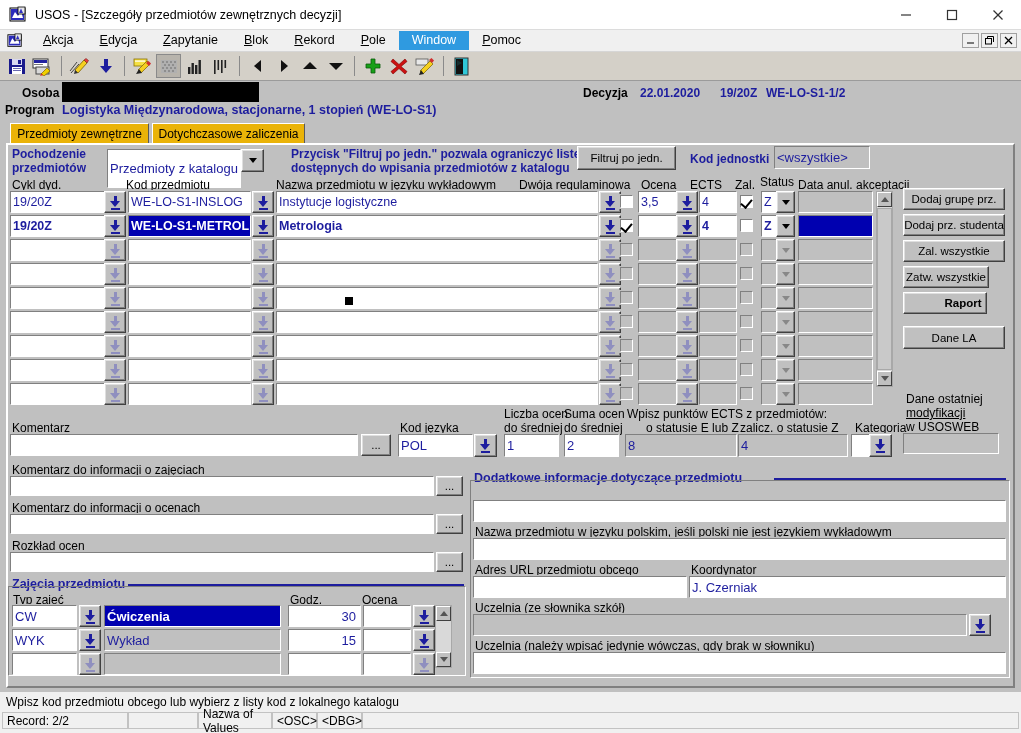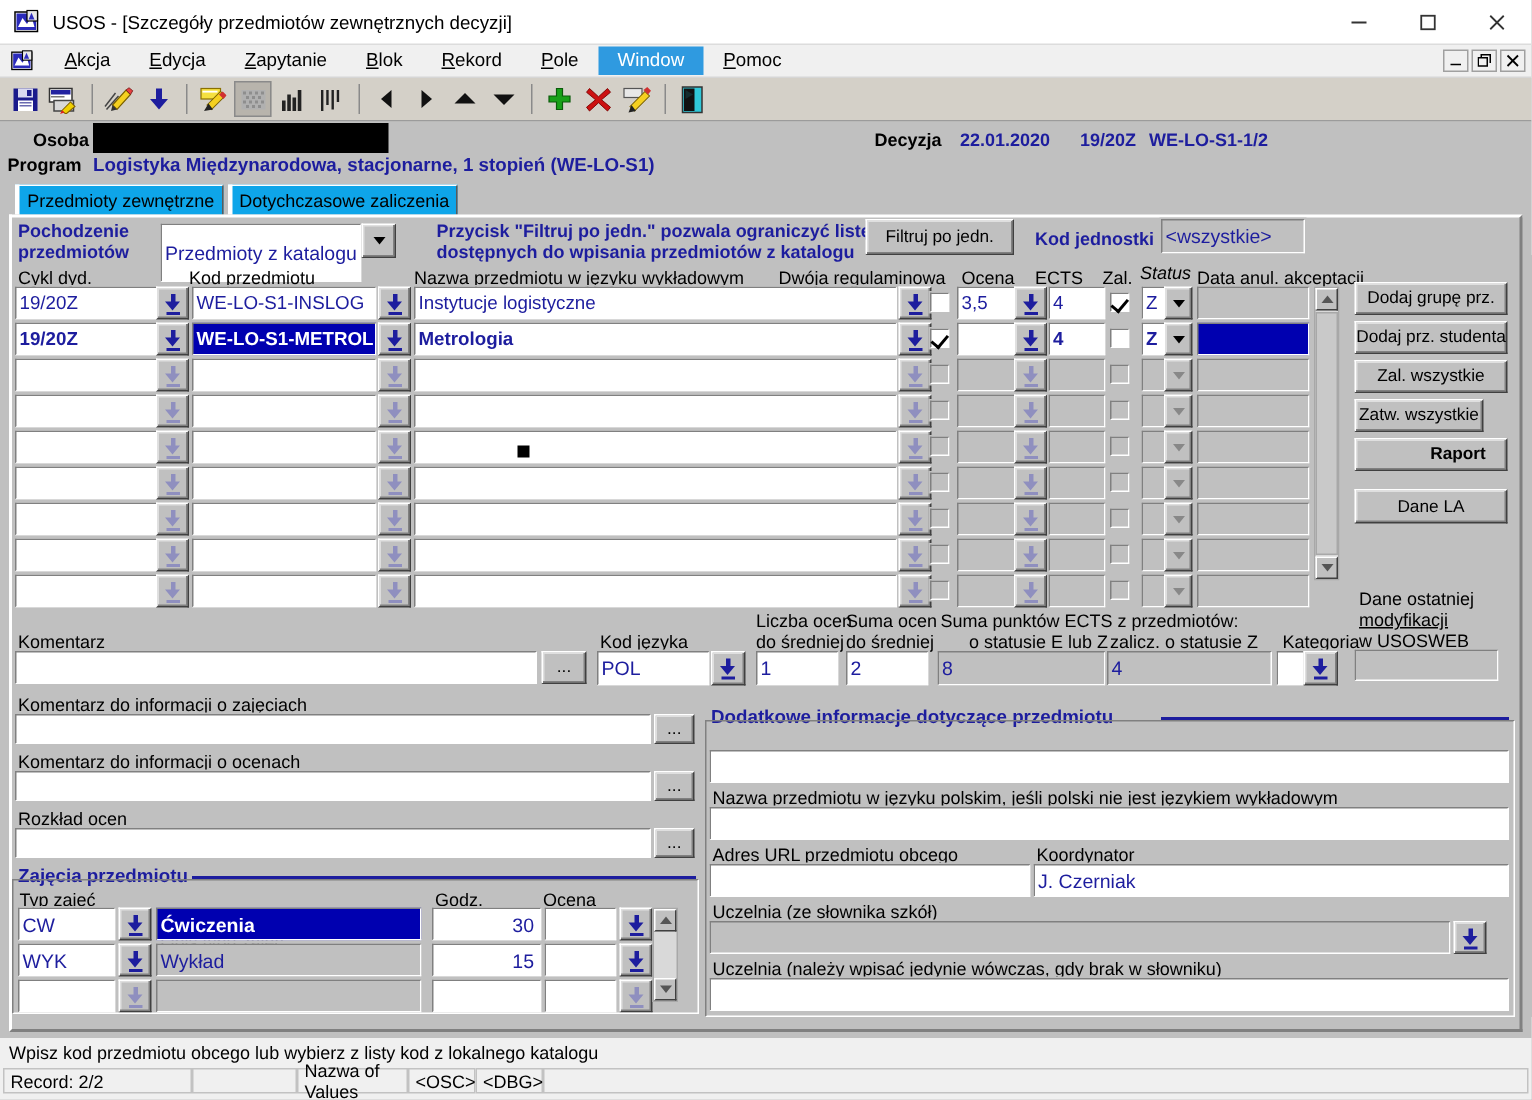--- a/index.html
+++ b/index.html
@@ -71,22 +71,22 @@
   }
   .panel-in {
     position:absolute;
     border-top:2px solid #808080; border-left:2px solid #808080;
     border-right:2px solid #ffffff; border-bottom:2px solid #ffffff;
     background:#c0c0c0;
   }
 
   
   .tab {
-    position:absolute; height:21px; background:#0ea5e9;
-    border-top:1px solid #ffffff; border-left:3px solid #ffffff;
+    position:absolute; height:21px; background:#eab308;
+    border-top:1px solid #ffffff; border-left:1px solid #ffffff;
     border-right:1px solid #5a5a5a;
     display:flex; align-items:center; justify-content:center;
     font-size:12px; color:#000;
   }
 
   
   .fld {
     position:absolute; background:#ffffff;
     border-top:1px solid #808080; border-left:1px solid #808080;
     border-right:1px solid #ffffff; border-bottom:1px solid #ffffff;
@@ -431,21 +431,21 @@
     <div class="lbl bl" style="left:690px; top:71px;">Kod jednostki</div>
     <div class="fld grey" style="left:774px; top:65px; width:96px; height:23px; font-size:13px;">&lt;wszystkie&gt;</div>
 
     <div class="lbl" style="left:12px; top:97px;">Cykl dyd.</div>
     <div class="lbl" style="left:126px; top:97px;">Kod przedmiotu</div>
     <div class="lbl" style="left:276px; top:97px;">Nazwa przedmiotu w języku wykładowym</div>
     <div class="lbl" style="left:519px; top:97px;">Dwója regulaminowa</div>
     <div class="lbl" style="left:641px; top:97px;">Ocena</div>
     <div class="lbl" style="left:690px; top:97px;">ECTS</div>
     <div class="lbl" style="left:735px; top:97px;">Zal.</div>
-    <div class="lbl" style="left:760px; top:94px;font-style:italic;">Status</div>
+    <div class="lbl" style="left:760px; top:94px;">Status</div>
     <div class="lbl" style="left:798px; top:97px;">Data anul. akceptacji</div>
 
     <div id="grid-rows">
         <div class="fld" style="left:10px; top:110px; width:103px; height:22px;">19/20Z</div>
         <div class="btn3d" style="left:104px; top:110px; width:22px; height:22px;">
           <span class="lovglyph">
             <span class="lovbar"></span>
           </span>
         </div>
         <div class="fld" style="left:128px; top:110px; width:123px; height:22px;">WE-LO-S1-INSLOG</div>
@@ -747,21 +747,21 @@
       </div>
     <div class="btn3d" style="left:903px; top:133px; width:102px; height:22px;">
         <span>Dodaj prz. studenta</span>
       </div>
     <div class="btn3d" style="left:903px; top:159px; width:102px; height:22px;">
         <span>Zal. wszystkie</span>
       </div>
     <div class="btn3d" style="left:903px; top:185px; width:86px; height:22px;">
         <span>Zatw. wszystkie</span>
       </div>
-    <div class="btn3d bold" style="left:903px; top:211px; width:102px; height:22px;padding-left:36px;">
+    <div class="btn3d bold" style="left:903px; top:211px; width:84px; height:22px;padding-left:36px;">
         <span>Raport</span>
       </div>
     <div class="btn3d" style="left:903px; top:245px; width:102px; height:23px;">
         <span>Dane LA</span>
       </div>
 
     <div class="lbl" style="left:906px; top:311px;">Dane ostatniej</div>
     <div class="lbl" style="left:906px; top:325px;text-decoration:underline;">modyfikacji</div>
     <div class="lbl" style="left:906px; top:339px;">w USOSWEB</div>
     <div class="fld grey" style="left:903px; top:352px; width:96px; height:21px;"></div>
@@ -781,21 +781,21 @@
     </div>
 
     <div class="lbl" style="left:504px; top:326px;">Liczba ocen</div>
     <div class="lbl" style="left:504px; top:340px;">do średniej</div>
     <div class="fld" style="left:504px; top:353px; width:55px; height:23px; font-size:13px;">1</div>
 
     <div class="lbl" style="left:564px; top:326px;">Suma ocen</div>
     <div class="lbl" style="left:564px; top:340px;">do średniej</div>
     <div class="fld" style="left:564px; top:353px; width:55px; height:23px; font-size:13px;">2</div>
 
-    <div class="lbl" style="left:627px; top:326px;">Suma punktów ECTS z przedmiotów:</div>
+    <div class="lbl" style="left:627px; top:326px;">Wpisz punktów ECTS z przedmiotów:</div>
     <div class="lbl" style="left:646px; top:340px;">o statusie E lub Z</div>
     <div class="fld grey" style="left:625px; top:353px; width:112px; height:23px; font-size:13px;">8</div>
 
     <div class="lbl" style="left:740px; top:340px;">zalicz. o statusie Z</div>
     <div class="fld grey" style="left:738px; top:353px; width:110px; height:23px; font-size:13px;">4</div>
 
     <div class="lbl" style="left:855px; top:340px;">Kategoria</div>
     <div class="fld" style="left:851px; top:353px; width:41px; height:23px;"></div>
     <div class="btn3d" style="left:869px; top:353px; width:23px; height:23px;">
       <span class="lovglyph">

